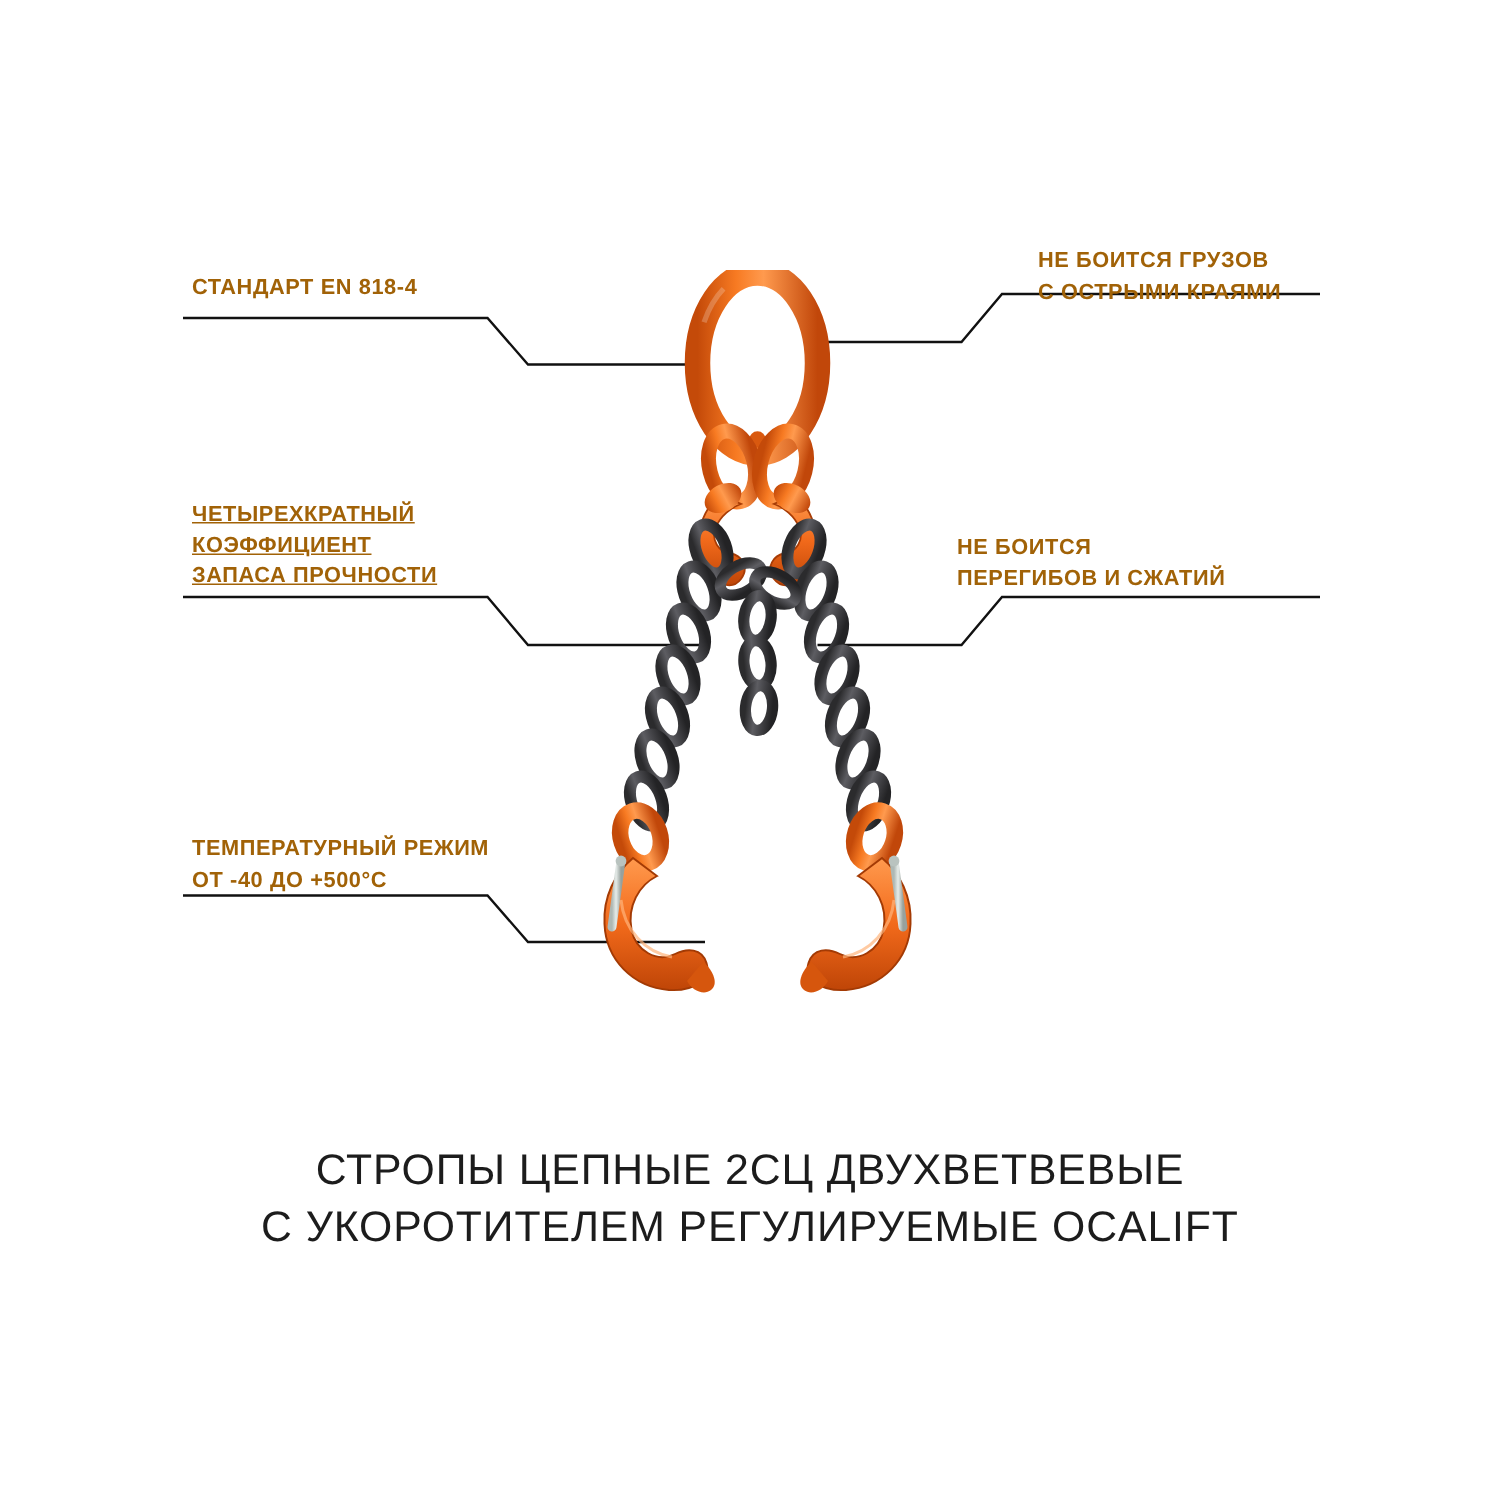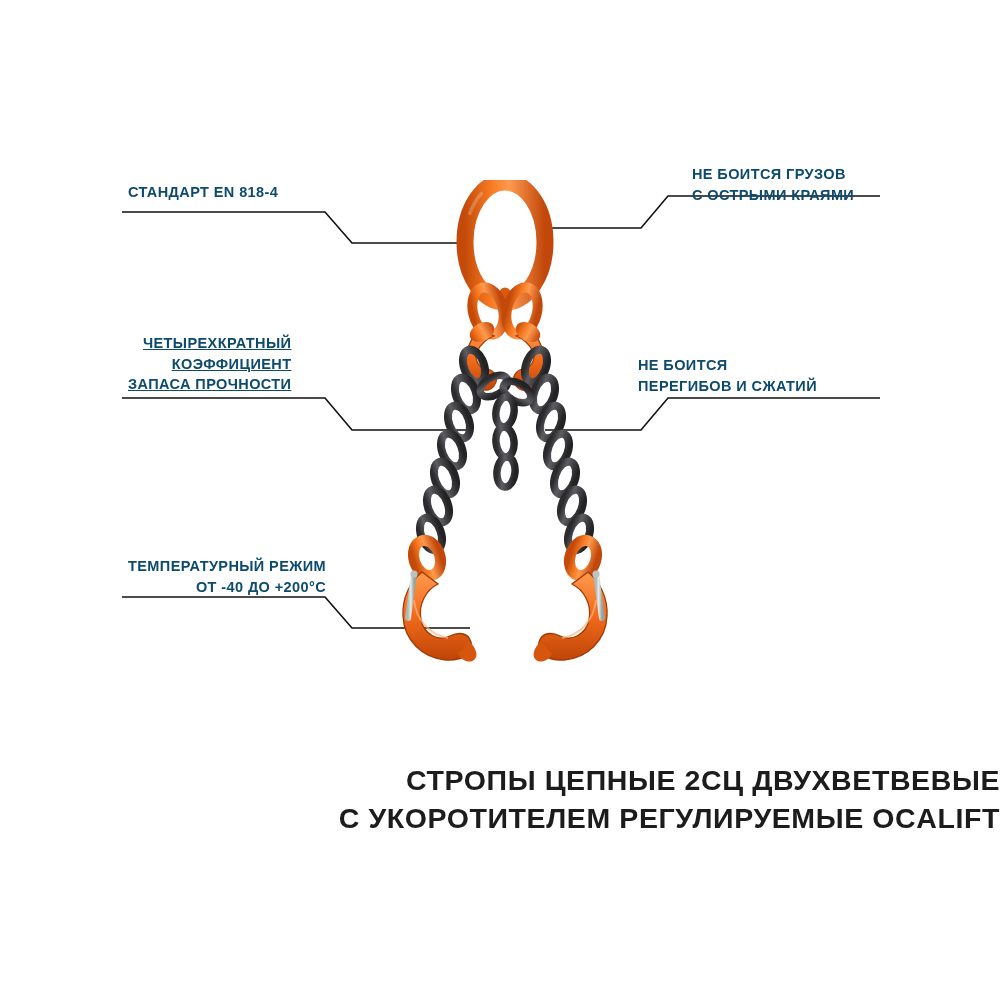--- a/index.html
+++ b/index.html
@@ -17,26 +17,26 @@
     position: relative;
     width: 1000px;
     height: 1000px;
   }
 
   
   .callout {
     position: absolute;
     font-size: 14.5px;
     font-weight: 700;
-    color: #0c4a6e;
+    color: #a16207;
     letter-spacing: 0.4px;
     line-height: 1.42;
     white-space: pre-line;
   }
-  .callout.left  { text-align: right; }
+  .callout.left  { text-align: left; }
   .callout.right { text-align: left; }
 
   .c-std   { left: 128px; top: 182px; }
   .c-four  { left: 128px; top: 333px; text-decoration: underline; }
   .c-temp  { left: 128px; top: 556px; }
   .c-sharp { left: 692px; top: 164px; text-align: right; }
   .c-bend  { left: 638px; top: 355px; }
 
   
   #lines {
@@ -54,23 +54,23 @@
     width: 270px;
     height: 490px;
   }
 
   
   .title {
     position: absolute;
     left: 0;
     top: 762px;
     width: 1000px;
-    text-align: right;
+    text-align: center;
     font-size: 28.5px;
-    font-weight: 700;
+    font-weight: 400;
     color: #1c1c1c;
     letter-spacing: 0.6px;
     line-height: 1.33;
     white-space: pre-line;
   }
 </style>
 </head>
 <body>
 
 <div id="stage">
@@ -193,21 +193,21 @@
       <circle cx="226" cy="394" r="3.6" fill="#b9c3bf"></circle>
       <path d="M226 420 C224 440 210 455 192 458" fill="none" stroke="#ffb37a" stroke-width="2" stroke-opacity="0.7"></path>
     </g>
   </svg>
 
   <div class="callout left c-std">СТАНДАРТ EN 818-4</div>
   <div class="callout left c-four">ЧЕТЫРЕХКРАТНЫЙ
 КОЭФФИЦИЕНТ
 ЗАПАСА ПРОЧНОСТИ</div>
   <div class="callout left c-temp">ТЕМПЕРАТУРНЫЙ РЕЖИМ
-ОТ -40 ДО +200°С</div>
+ОТ -40 ДО +500°С</div>
   <div class="callout right c-sharp">НЕ БОИТСЯ ГРУЗОВ
 С ОСТРЫМИ КРАЯМИ</div>
   <div class="callout right c-bend">НЕ БОИТСЯ
 ПЕРЕГИБОВ И СЖАТИЙ</div>
 
   <div class="title">СТРОПЫ ЦЕПНЫЕ 2СЦ ДВУХВЕТВЕВЫЕ
 С УКОРОТИТЕЛЕМ РЕГУЛИРУЕМЫЕ OCALIFT</div>
 
 </div>
 

